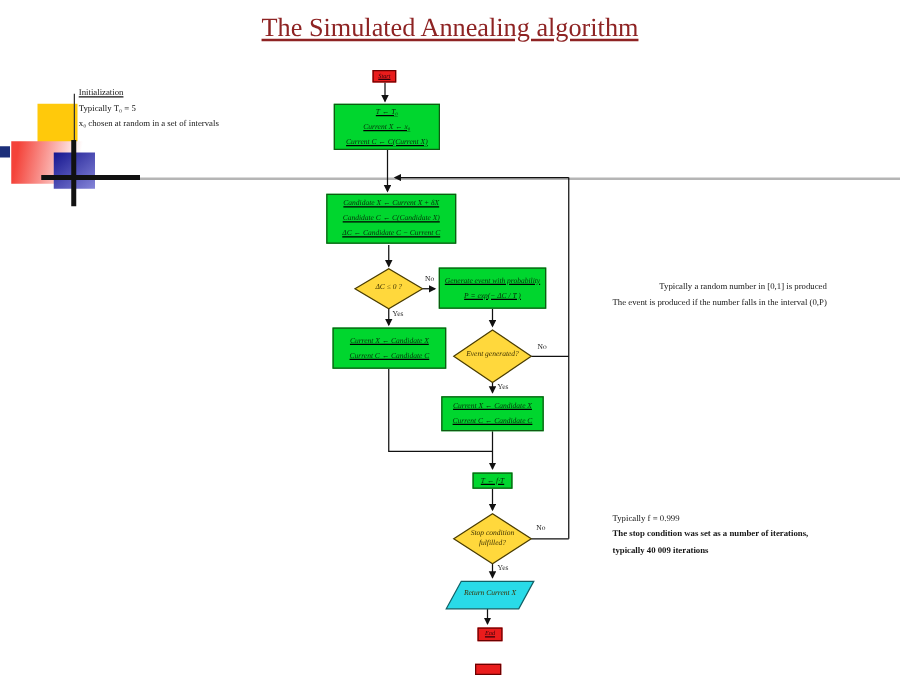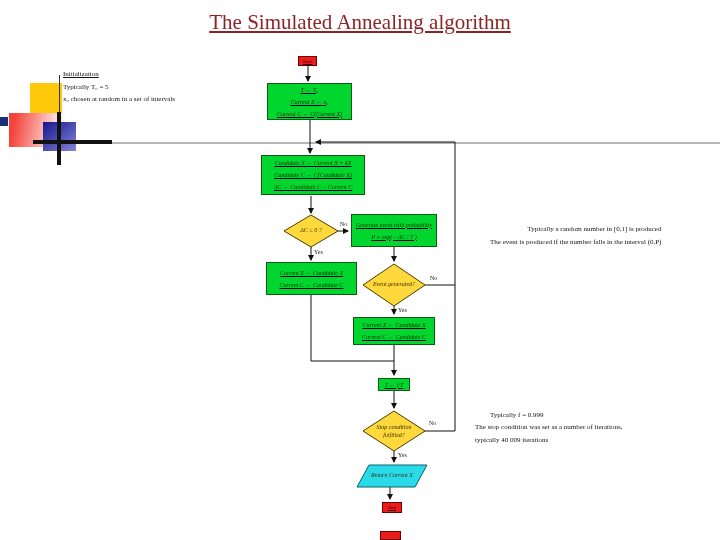--- a/index.html
+++ b/index.html
@@ -145,18 +145,18 @@
 
   <div class="note" style="left:490px;top:223px;text-align:right;">
     <div>Typically a random number in [0,1] is produced</div>
     <div>The event is produced if the number falls in the interval (0,P)</div>
   </div>
 
   <div class="note" style="left:490px;top:381px;margin-top:28px;">
     <div>Typically f = 0.999</div>
   </div>
 
-  <div class="note" style="left:475px;top:421px;">
+  <div class="note" style="left:490px;top:421px;font-weight:bold;">
     <div>The stop condition was set as a number of iterations,</div>
     <div>typically 40 009 iterations</div>
   </div>
 
 </div>
 
 </body></html>

